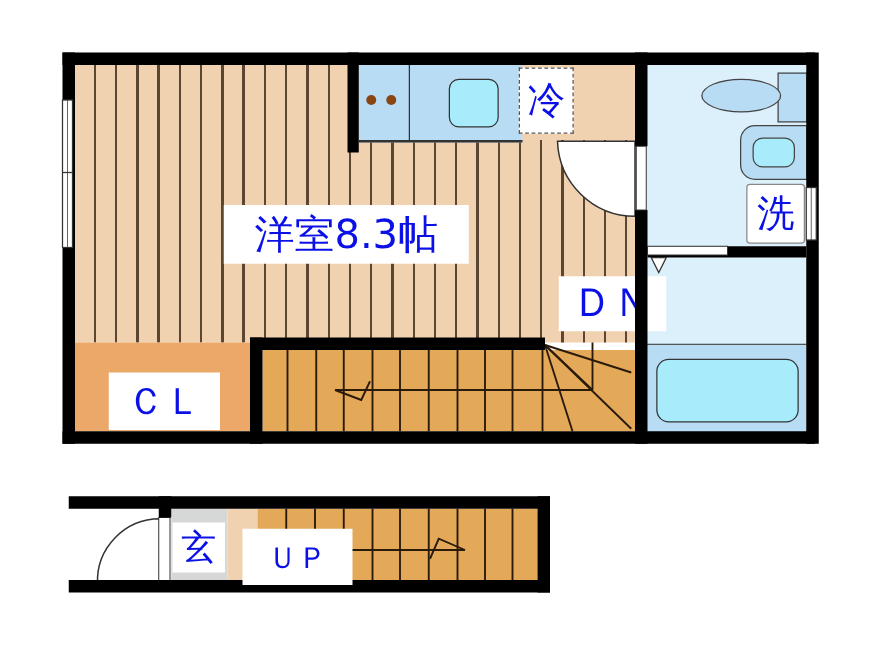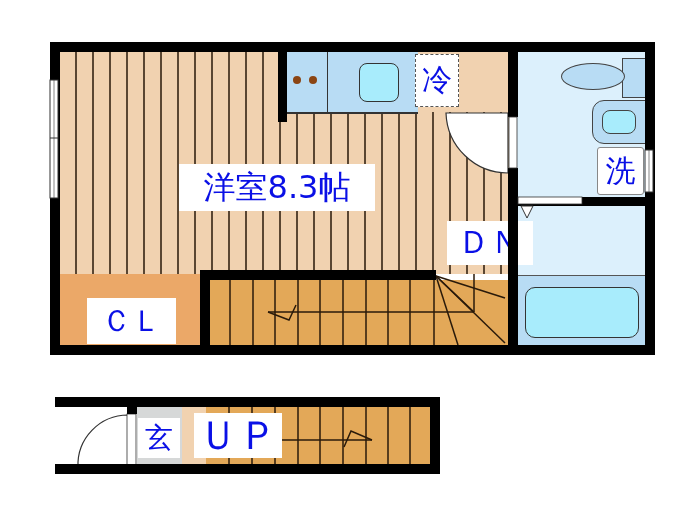--- a/index.html
+++ b/index.html
@@ -133,14 +133,14 @@
     <rect x="127" y="414" width="9" height="54" fill="#fff" stroke="#333" stroke-width="0.8"></rect>
     <g fill="#000">
       <rect x="55" y="397" width="385" height="10"></rect>
       <rect x="55" y="464" width="385" height="10"></rect>
       <rect x="430" y="397" width="10" height="77"></rect>
       <rect x="127" y="397" width="10" height="17"></rect>
     </g>
   </svg>
 
   <div class="label" style="left:138px; top:418px; width:42px; height:40px; font-size:28px;">玄</div>
-  <div class="label" style="left:194px; top:413px; width:88px; height:45px; font-size:40px;">ＵＰ</div>
+  <div class="label" style="left:194px; top:423px; width:88px; height:45px; font-size:24px;">ＵＰ</div>
 </div>
 
 </body></html>

